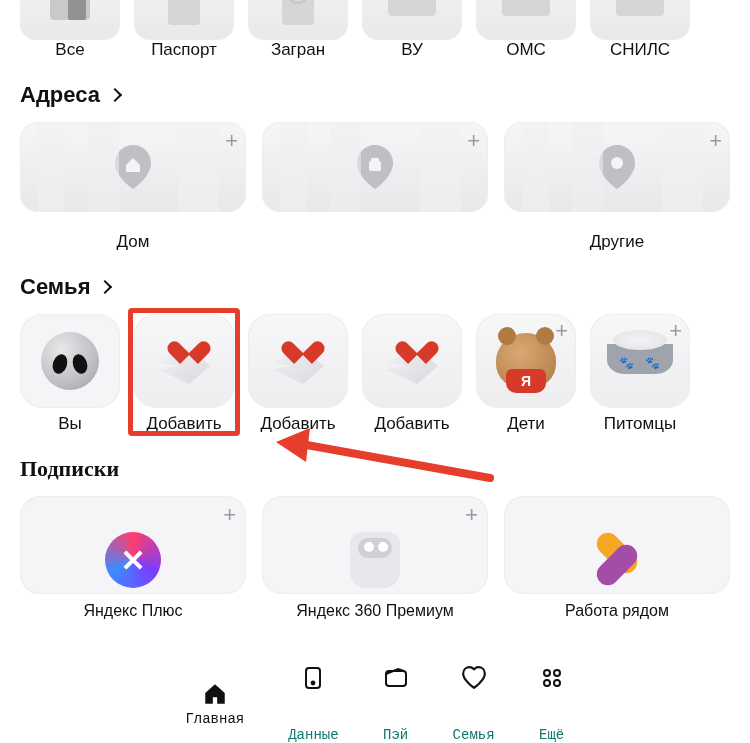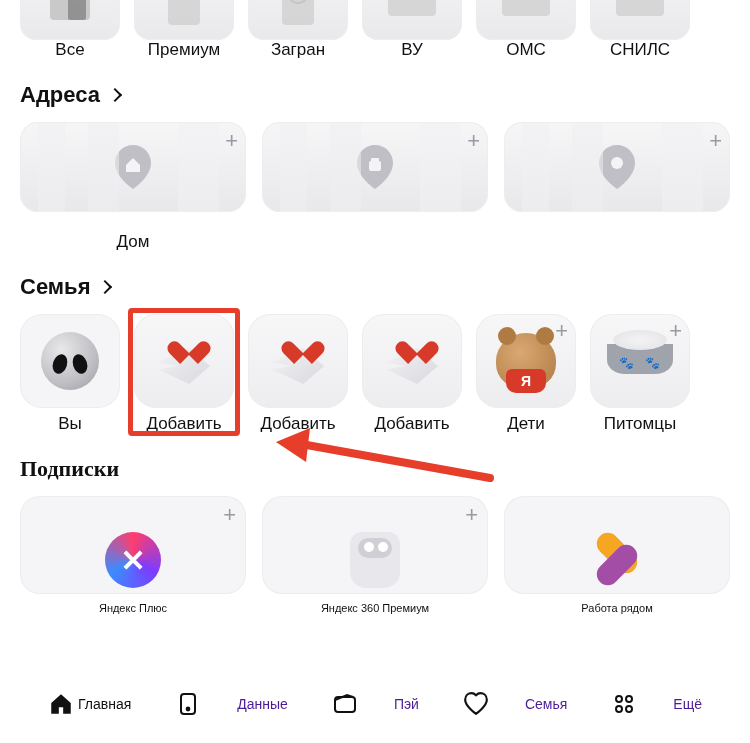--- a/index.html
+++ b/index.html
@@ -97,30 +97,30 @@
   
   .subs-row { display:flex; gap:16px; }
   .sub-item { flex:1; text-align:center; }
   .sub-card {
     position:relative; height:98px; border-radius:20px;
     background:#f5f5f7; box-shadow: inset 0 0 0 1px #ededf0;
     display:flex; align-items:flex-end; justify-content:center;
     padding-bottom:6px;
   }
   .sub-card .plus { top:6px; right:10px; }
-  .sub-label { font-size:11px; margin-top:8px; font-weight:500; }
+  .sub-label { font-size:16px; margin-top:8px; font-weight:500; }
 
   
   .bottom-nav {
     position:absolute; left:0; right:0; bottom:0;
     height:78px; display:flex; justify-content:center; gap:44px;
     align-items:center; background:#fff;
   }
-  .nav-item { display:flex; flex-direction:row; align-items:center; gap:4px; color:#111; }
-  .nav-item.inactive { color:#4c1d95;gap:36px; }
+  .nav-item { display:flex; flex-direction:column; align-items:center; gap:4px; color:#111;font-family:Liberation Mono, monospace; }
+  .nav-item.inactive { color:#0f766e;gap:36px; }
   .nav-label { font-size:14px; font-weight:500; }
   .nav-icon { width:26px; height:26px; display:flex; align-items:center; justify-content:center; }
 
   
   .alien {
     width:58px; height:58px; border-radius:50%;
     background: radial-gradient(circle at 35% 30%, #e8e8ea, #bfbfc4 60%, #9a9aa1);
     position:relative;
   }
   .alien::before, .alien::after {
@@ -219,21 +219,21 @@
       </div>
       <div class="doc-label">Все</div>
     </div>
     <div class="doc-item">
       <div class="doc-card">
         <svg width="48" height="58" viewBox="0 0 48 58">
             <rect x="8" y="4" width="32" height="50" rx="4" fill="#d2d2d7"></rect>
             <circle cx="24" cy="20" r="8" fill="#bdbdc4"></circle>
           </svg>
       </div>
-      <div class="doc-label">Премиум</div>
+      <div class="doc-label">Паспорт</div>
     </div>
     <div class="doc-item">
       <div class="doc-card">
         <svg width="48" height="58" viewBox="0 0 48 58">
             <rect x="8" y="4" width="32" height="50" rx="4" fill="#d2d2d7"></rect>
             <circle cx="24" cy="22" r="10" fill="none" stroke="#bdbdc4" stroke-width="2"></circle>
           </svg>
       </div>
       <div class="doc-label">Загран</div>
     </div>
@@ -298,20 +298,21 @@
       <div class="addr-card">
         <div class="buildings"></div>
         <span class="pin">
           <svg width="36" height="44" viewBox="0 0 36 44">
               <path d="M18 0C8 0 0 8 0 18c0 14 18 26 18 26s18-12 18-26C36 8 28 0 18 0z" fill="#bfbfc5"></path>
               <circle cx="18" cy="18" r="6" fill="#f4f4f6"></circle>
             </svg>
         </span>
         <span class="plus">+</span>
       </div>
+      <div class="addr-label">Другие</div>
     </div>
   </div>
 
   <div class="section-title">
     <span>Семья</span>
     <span class="chev"></span>
   </div>
   <div class="family-row wrap">
     <div class="fam-item">
       <div class="fam-card plain">

